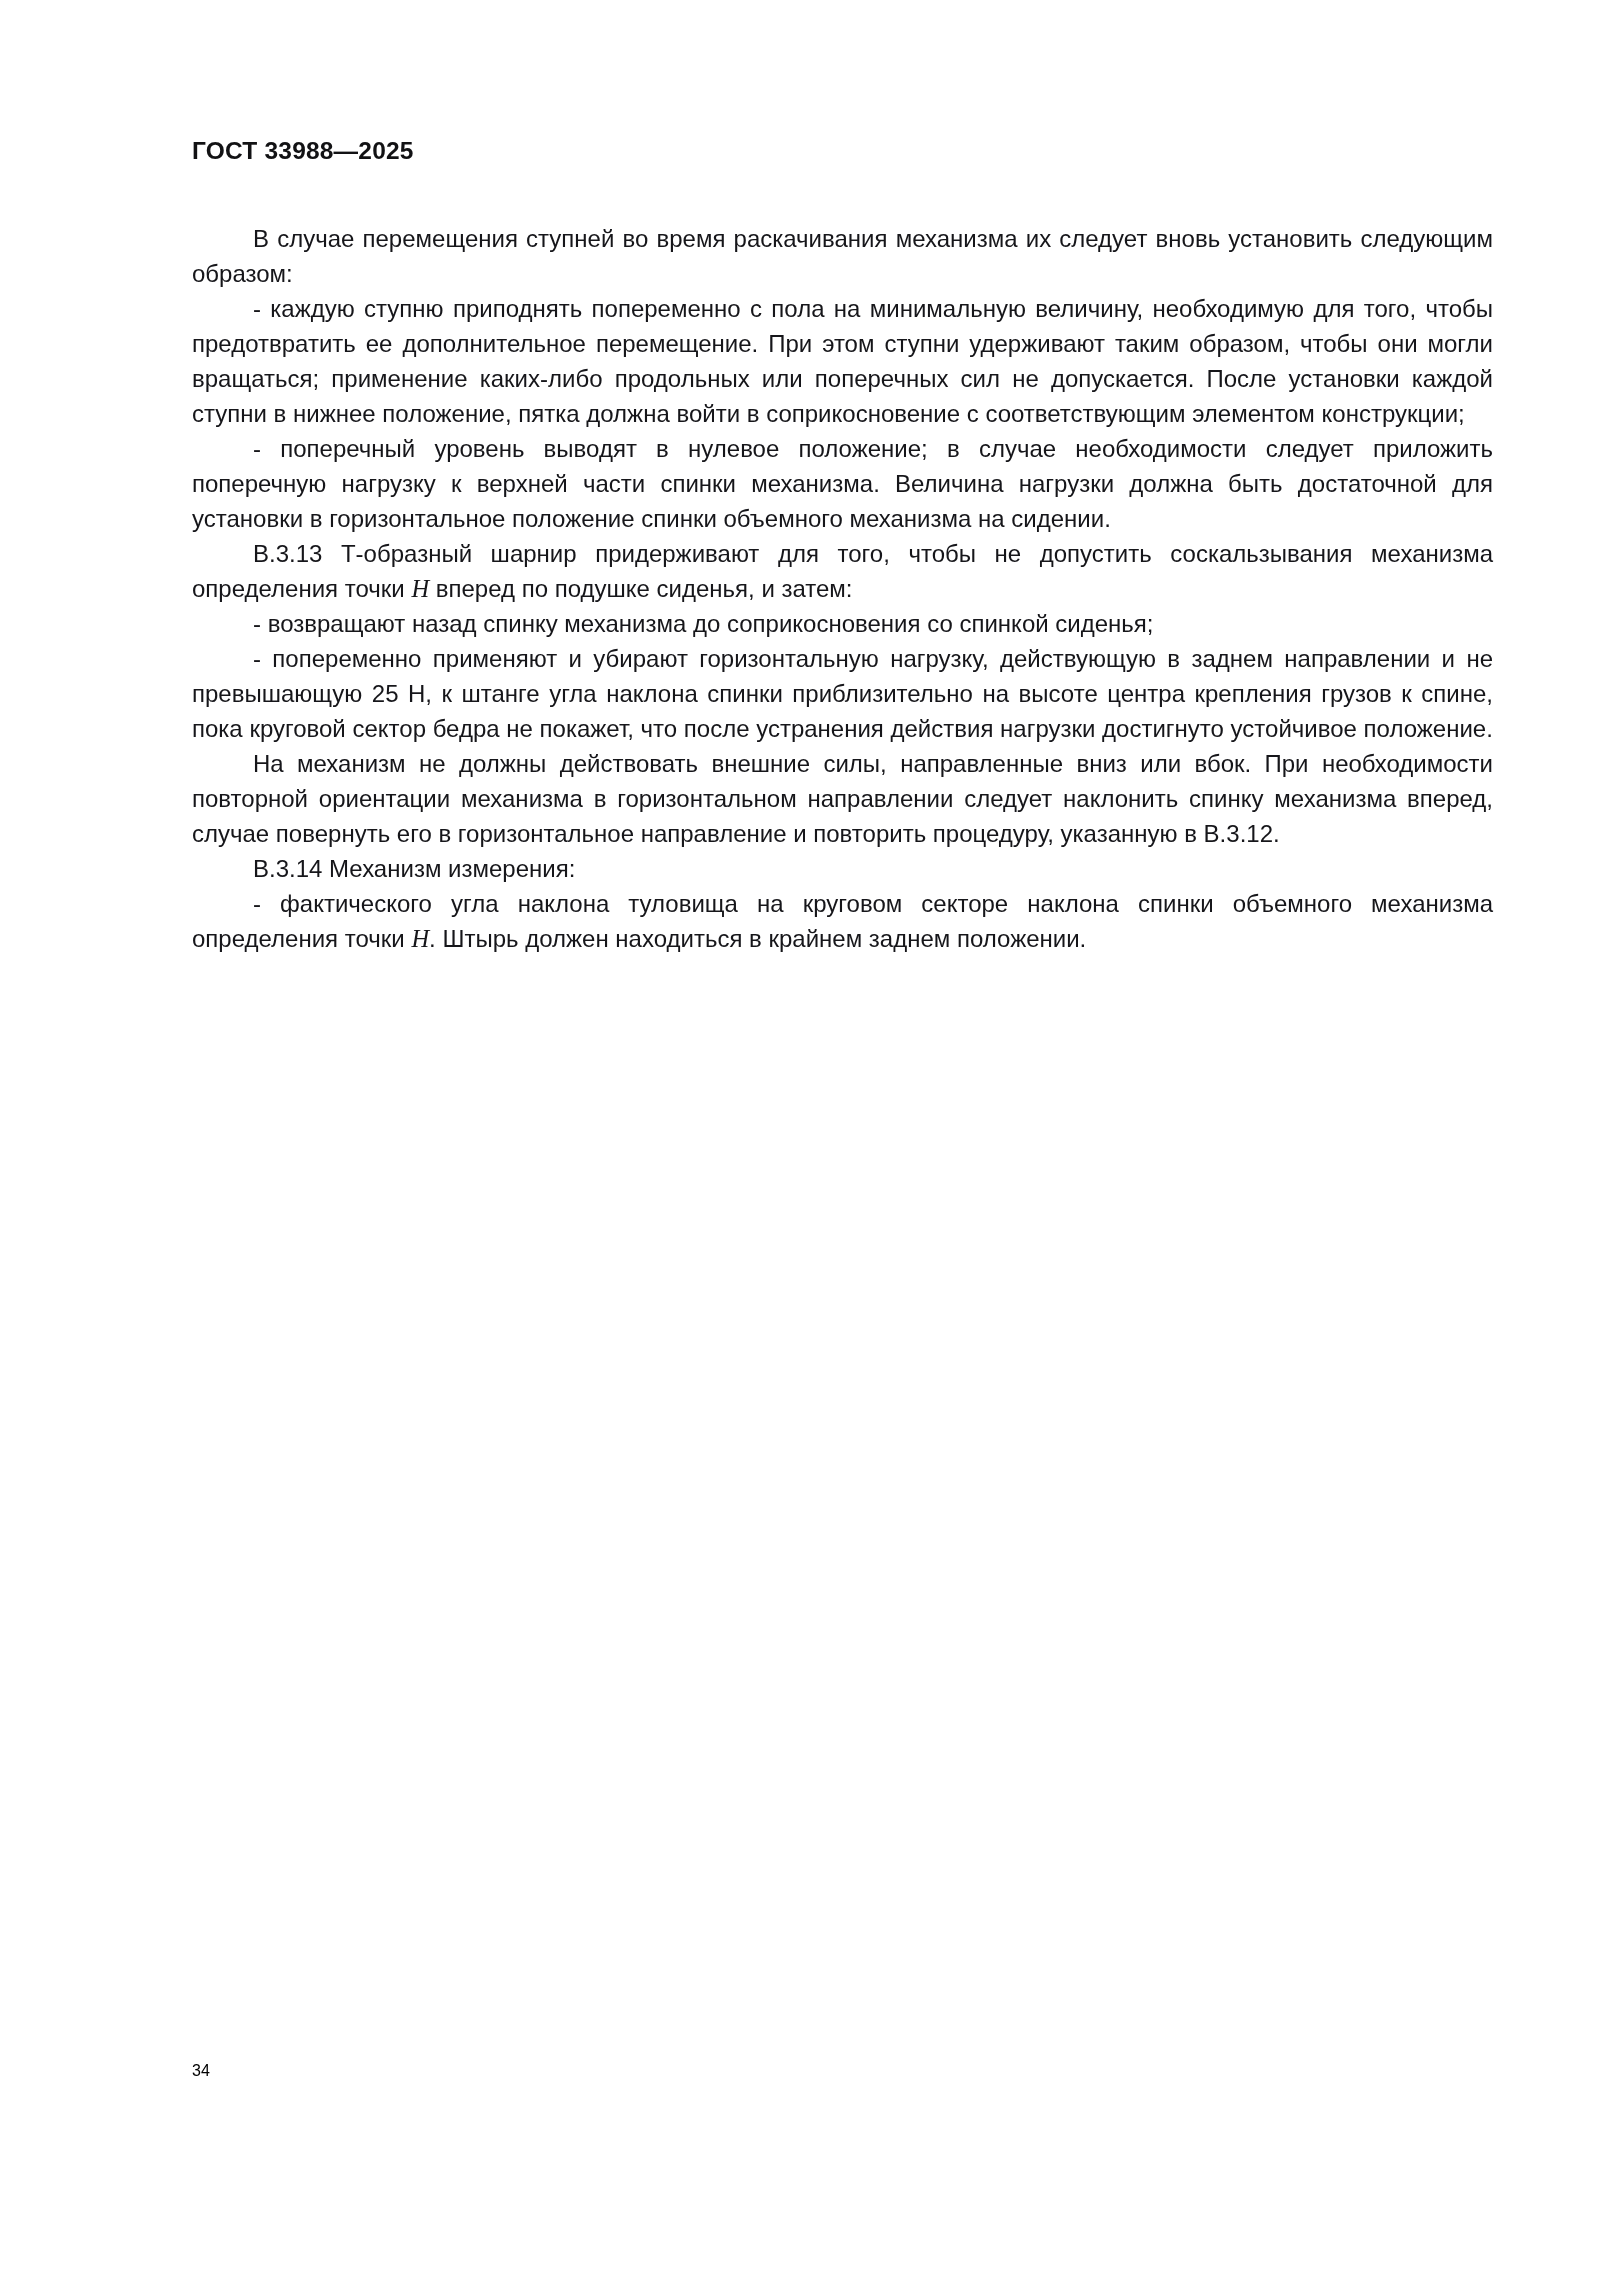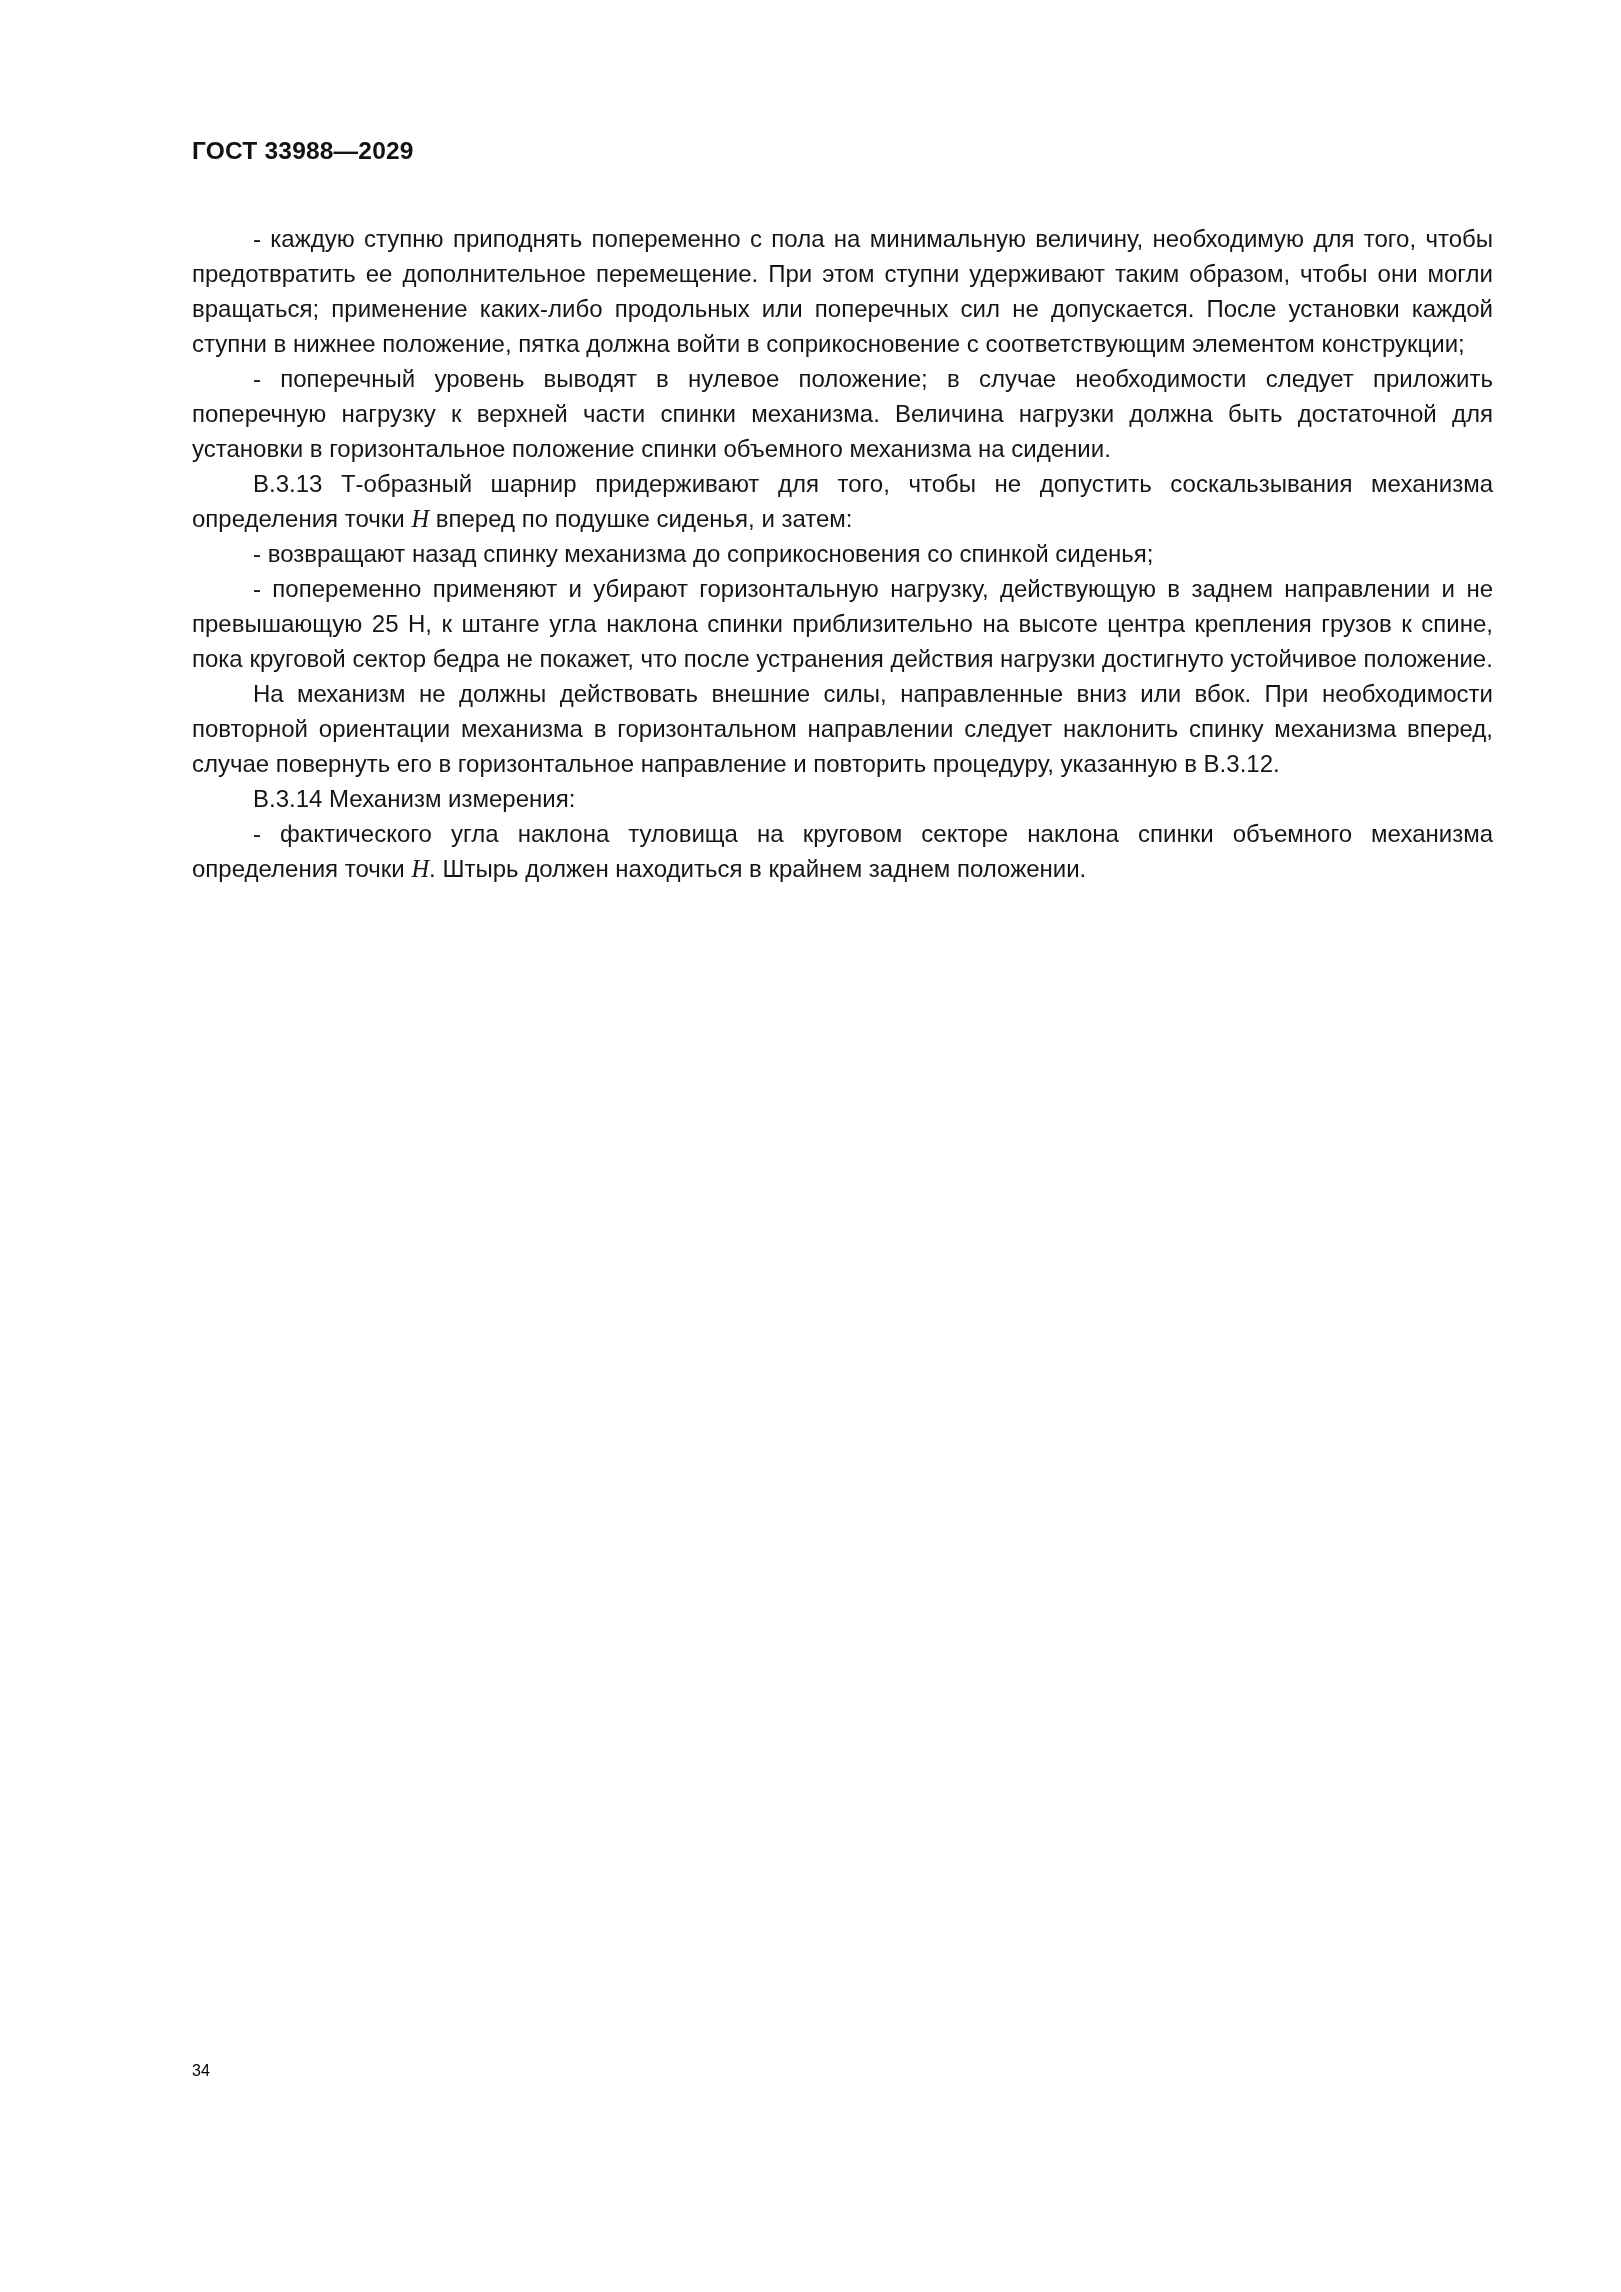--- a/index.html
+++ b/index.html
@@ -74,24 +74,25 @@
     font-size: 16px;
     line-height: 1;
     color: #000000;
   }
 </style>
 </head>
 <body>
 
 <div class="page">
 
-  <div class="page-header">ГОСТ 33988—2029</div>
+  <div class="page-header">ГОСТ 33988—2025</div>
 
   <div class="body-column">
 
+    <p class="para last-line-left">В случае перемещения ступней во время раскачивания механизма их следует вновь установить следующим образом:</p>
 
     <p class="para item last-line-left">- каждую ступню приподнять попеременно с пола на минимальную величину, необходимую для того, чтобы предотвратить ее дополнительное перемещение. При этом ступни удерживают таким образом, чтобы они могли вращаться; применение каких-либо продольных или поперечных сил не допускается. После установки каждой ступни в нижнее положение, пятка должна войти в соприкосновение с соответствующим элементом конструкции;</p>
 
     <p class="para item last-line-left">- поперечный уровень выводят в нулевое положение; в случае необходимости следует приложить поперечную нагрузку к верхней части спинки механизма. Величина нагрузки должна быть достаточной для установки в горизонтальное положение спинки объемного механизма на сидении.</p>
 
     <p class="para last-line-left"><span>В.3.13 Т-образный шарнир придерживают для того, чтобы не допустить соскальзывания механизма определения точки </span><em class="sym">H</em><span> вперед по подушке сиденья, и затем:</span></p>
 
     <p class="para item last-line-left">- возвращают назад спинку механизма до соприкосновения со спинкой сиденья;</p>
 
     <p class="para item last-line-left">- попеременно применяют и убирают горизонтальную нагрузку, действующую в заднем направлении и не превышающую 25 Н, к штанге угла наклона спинки приблизительно на высоте центра крепления грузов к спине, пока круговой сектор бедра не покажет, что после устранения действия нагрузки достигнуто устойчивое положение.</p>

